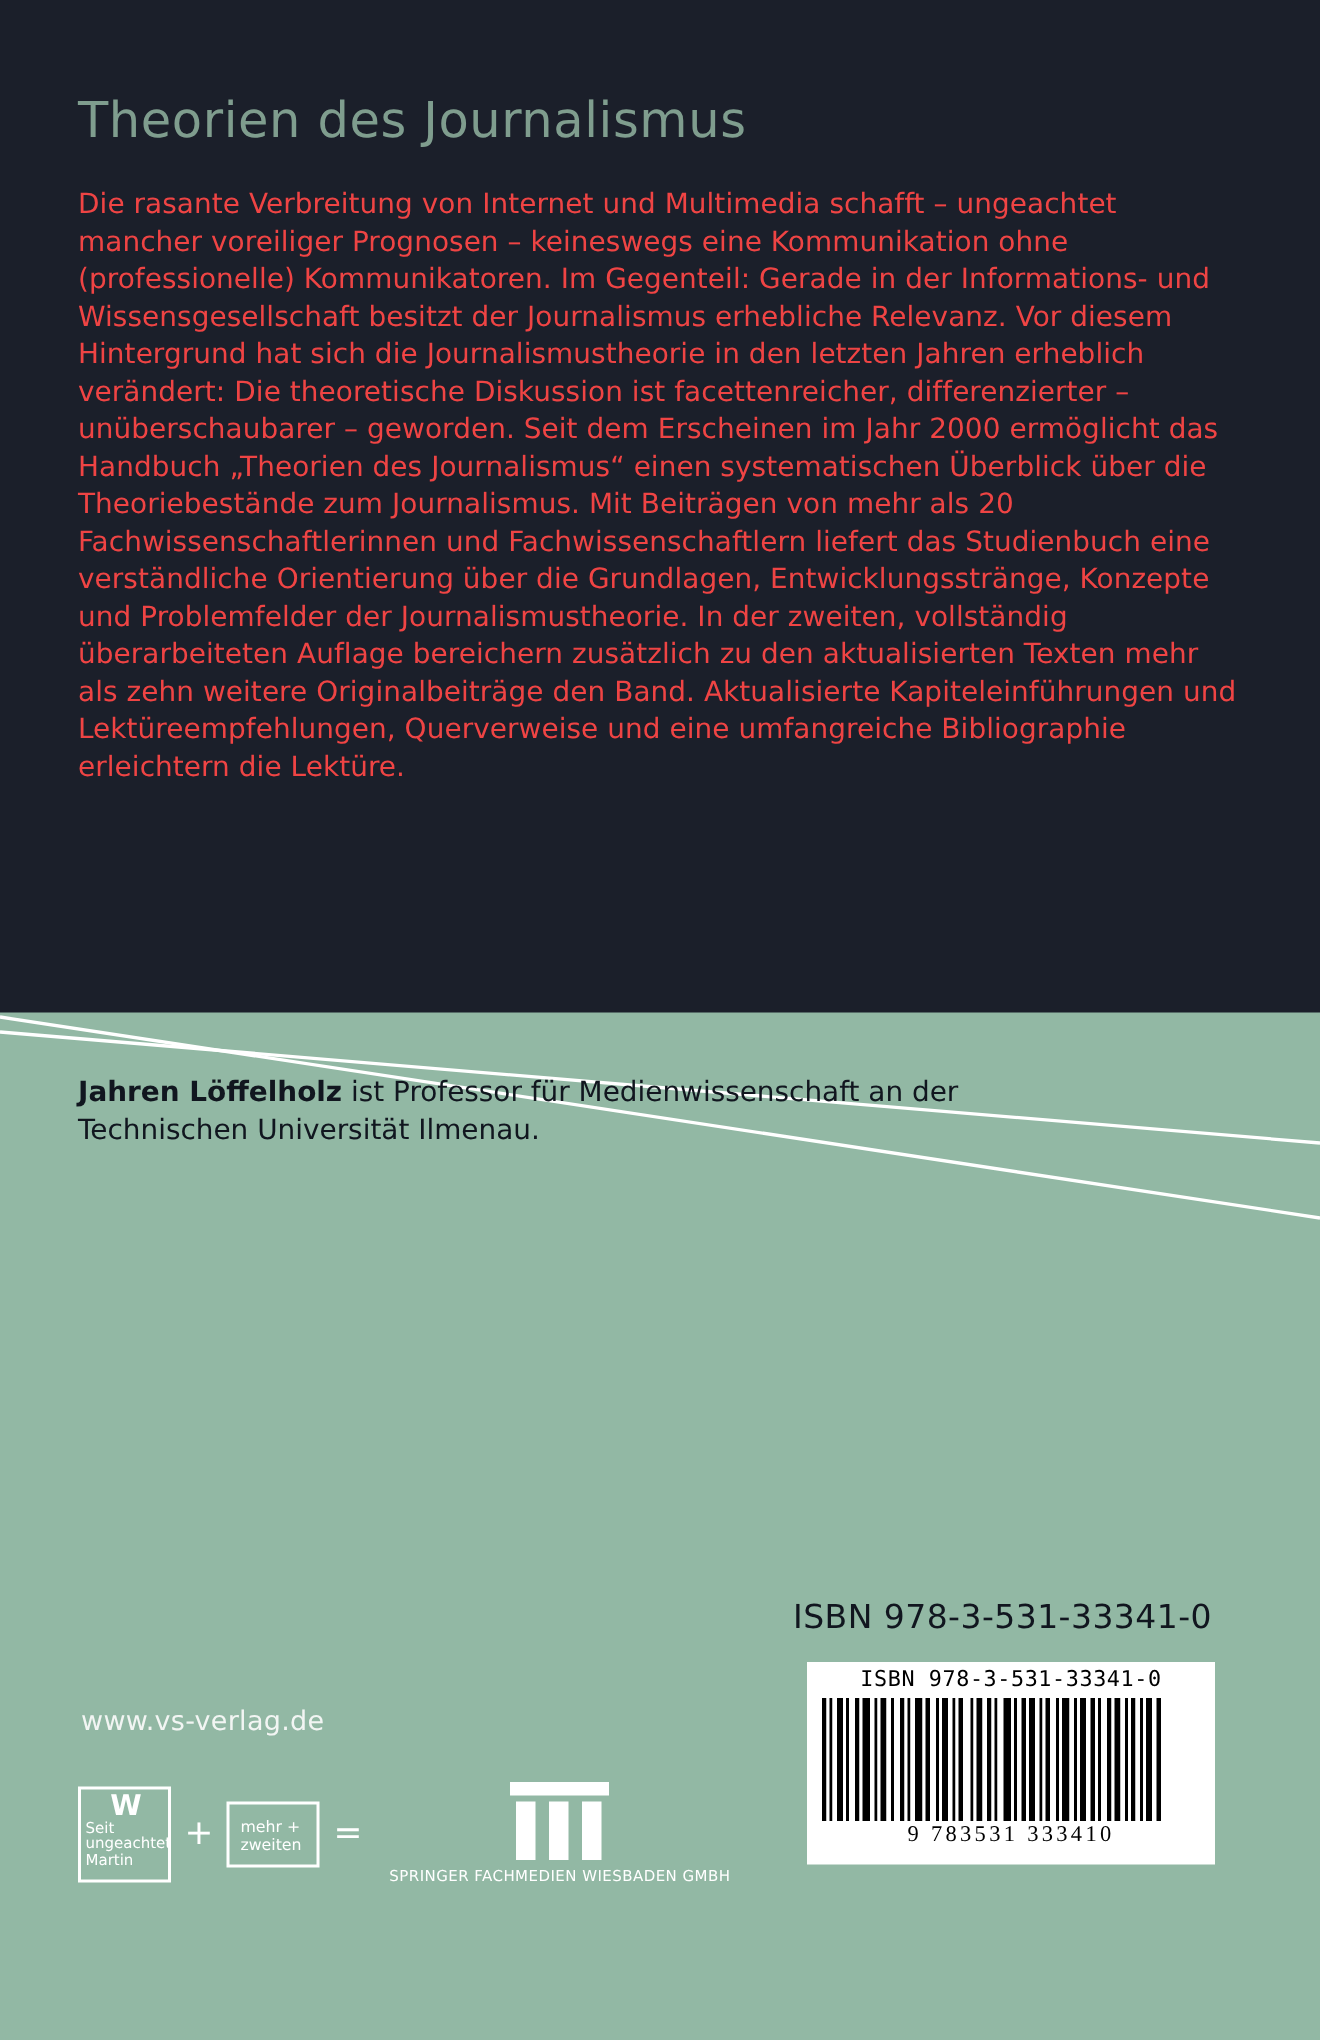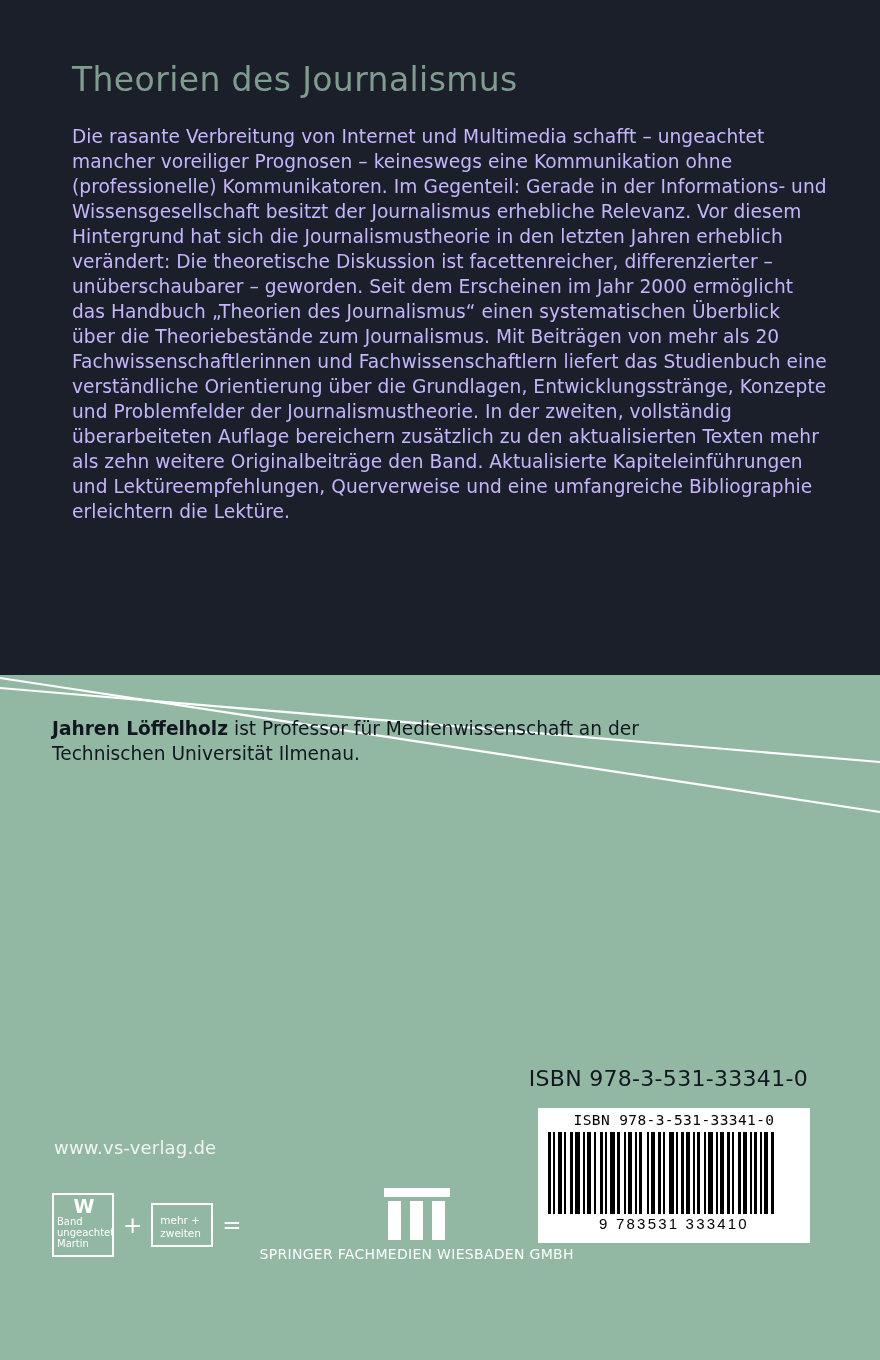--- a/index.html
+++ b/index.html
@@ -17,33 +17,33 @@
 
   
   .cover-top {
     position: absolute;
     left: 0;
     top: 0;
     width: 880px;
     height: 675px;
     background: #1b1f2a;
     box-sizing: border-box;
-    padding: 62px 52px 0 72px;
+    padding: 62px 52px 0 52px;
     overflow: hidden;
   }
   .book-title {
     font-size: 33px;
     font-weight: 400;
     color: #7f9d8e;
     letter-spacing: 0.4px;
     margin: 0 0 18px 0;
     line-height: 1.1;
   }
   .blurb {
-    color: #c4b5fd;
+    color: #ef4444;
     font-size: 18.6px;
     line-height: 1.345;
     letter-spacing: 0.05px;
     margin-top: 26px;
   }
   .blurb p {
     margin: 0;
   }
 
   
@@ -115,21 +115,21 @@
     align-items: stretch;
     gap: 0;
   }
   .bar {
     background: #000;
   }
   .sp {
     background: #fff;
   }
   .barcode-num {
-    font-family: Liberation Sans, sans-serif;
+    font-family: Liberation Serif, serif;
     font-size: 15px;
     color: #000;
     letter-spacing: 2.2px;
     text-align: center;
     margin-top: 1px;
   }
 
   
   .logos {
     position: absolute;
@@ -196,21 +196,21 @@
     position: absolute;
     top: 13px;
     width: 13px;
     height: 39px;
     background: #ffffff;
   }
   .springer-mark .c1 { left: 4px; }
   .springer-mark .c2 { left: 26px; }
   .springer-mark .c3 { left: 48px; }
   .springer-caption {
-    font-size: 14px;
+    font-size: 10px;
     letter-spacing: 0.3px;
     margin-top: 6px;
     white-space: nowrap;
     text-align: right;
   }
 </style>
 </head>
 <body>
 
 <div class="cover-top">
@@ -317,21 +317,21 @@
     <div class="bar" style="width:4px"></div>
       <div class="sp" style="width:3px"></div>
     <div class="bar" style="width:3px"></div>
   </div>
   <div class="barcode-num">9 783531 333410</div>
 </div>
 
 <div class="logos">
   <div class="logo-wdv">
     <div class="wmark">W</div>
-    <div>Band</div>
+    <div>Seit</div>
     <div>ungeachtet</div>
     <div>Martin</div>
   </div>
   <div class="plus">+</div>
   <div class="logo-lb">
     <div>mehr +</div>
     <div>zweiten</div>
   </div>
   <div class="equals">=</div>
   <div class="logo-springer">

